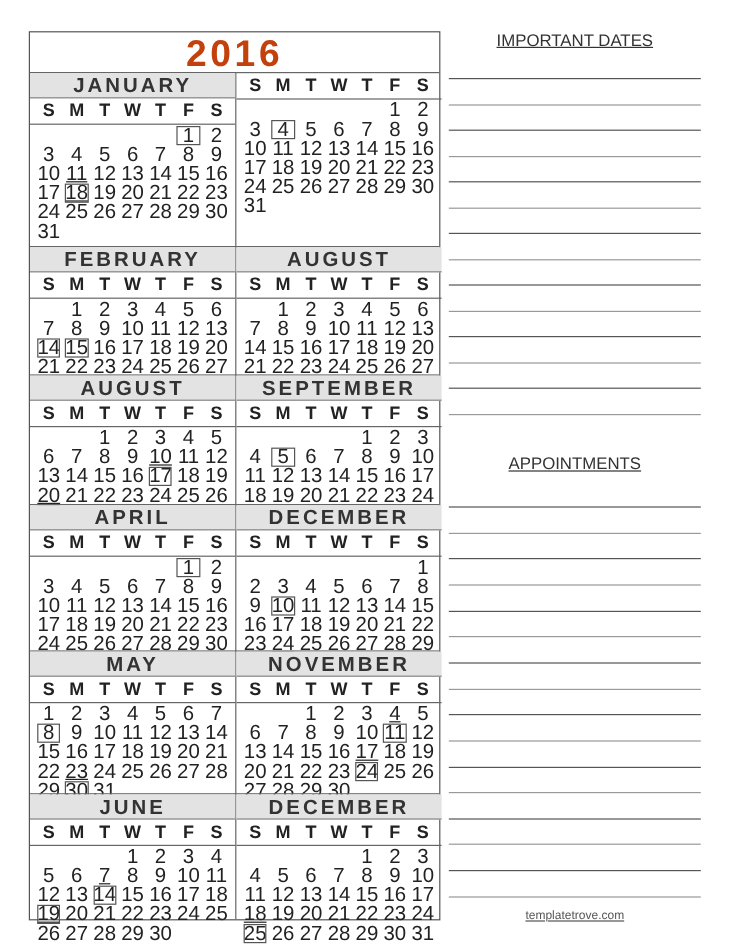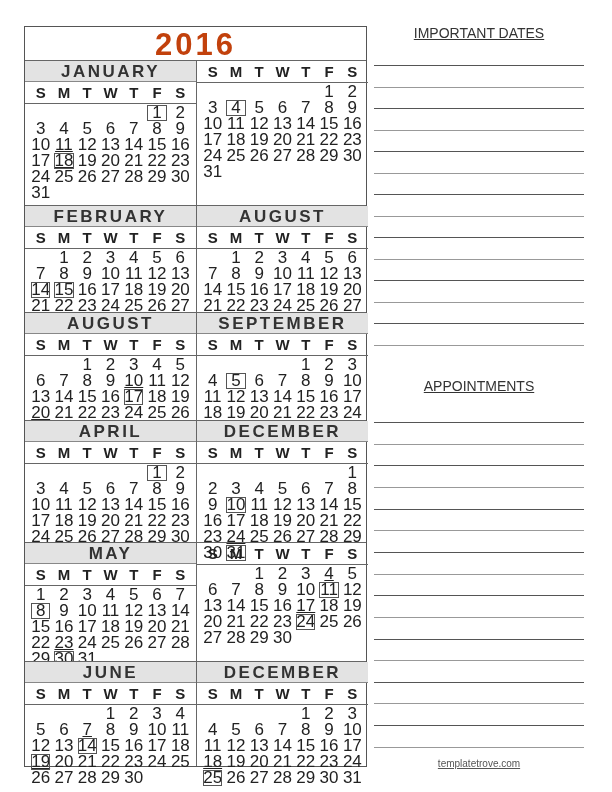--- a/index.html
+++ b/index.html
@@ -470,20 +470,21 @@
             <span>25</span>
             <span>26</span>
             <span>27</span>
             <span>28</span>
             <span>29</span>
             <span class="boxed">30</span>
             <span>31</span>
           </div>
         </div>
         <div class="month right">
+          <div class="mhead">NOVEMBER</div>
           <div class="dow">
             <span>S</span>
             <span>M</span>
             <span>T</span>
             <span>W</span>
             <span>T</span>
             <span>F</span>
             <span>S</span>
           </div>
           <div class="grid">

